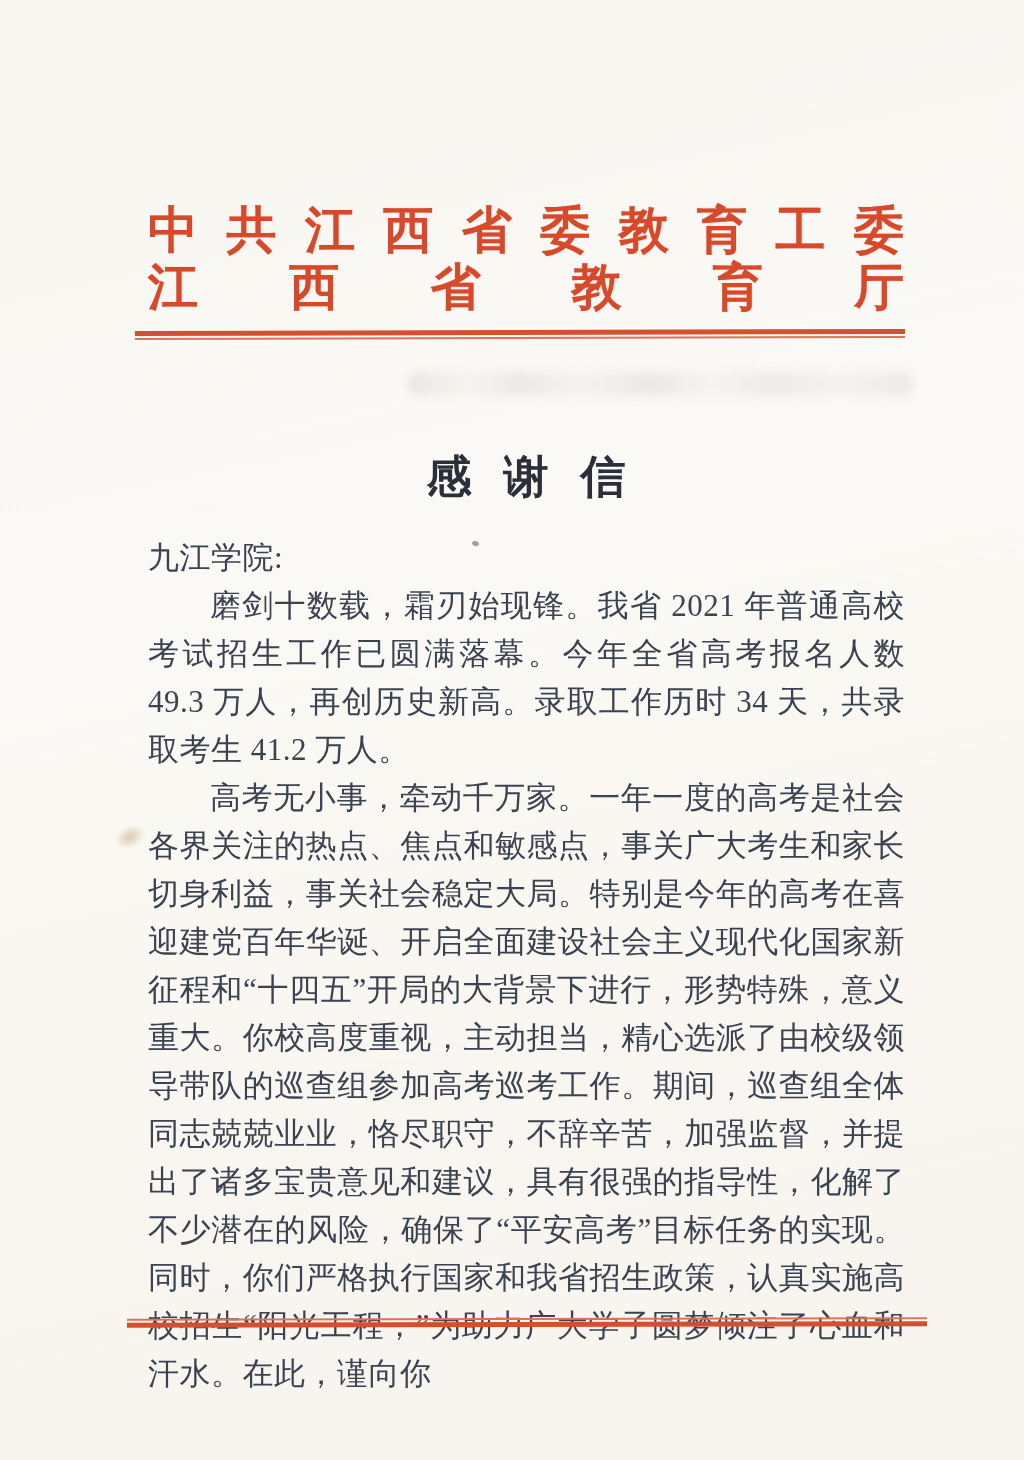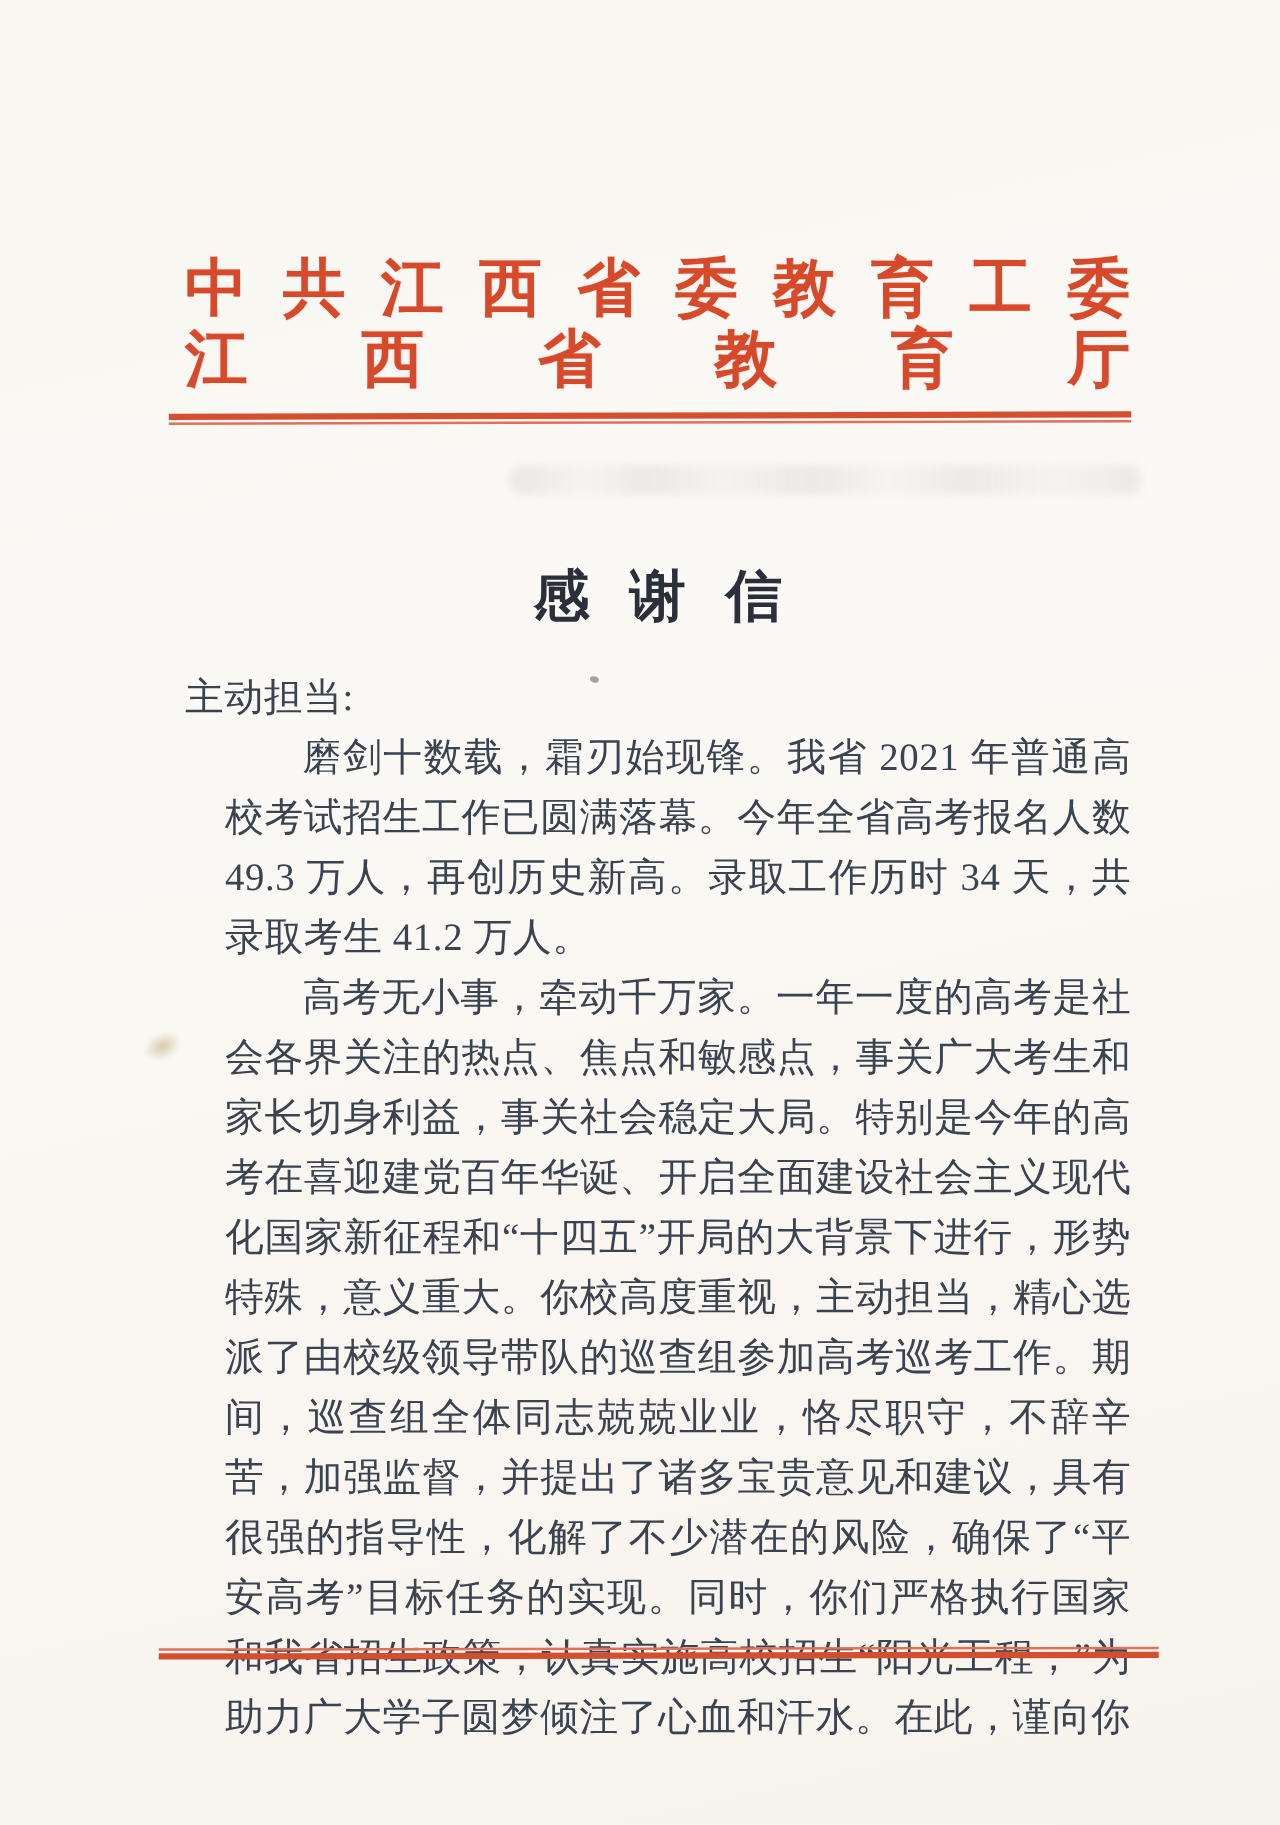--- a/index.html
+++ b/index.html
@@ -81,21 +81,21 @@
     top: 534px;
     width: 757px;
     font-size: 31px;
     line-height: 48px;
     color: #3c4350;
     text-align: justify;
     text-justify: inter-character;
     letter-spacing: 0.5px;
   }
   .letter-body p { margin: 0; }
-  .letter-body .para { text-indent: 2em; margin-left: 32px; }
+  .letter-body .para { text-indent: 2em; }
 
   
   .ghost-band {
     position: absolute;
     left: 408px;
     top: 372px;
     width: 505px;
     height: 24px;
     background: linear-gradient(90deg,
       rgba(150,150,148,0.16) 0%,  rgba(150,150,148,0.04) 12%,
@@ -163,21 +163,21 @@
 
   <div class="ghost-band"></div>
 
   <h1 class="doc-title">
       <span>感</span>
       <span>谢</span>
       <span>信</span>
     </h1>
 
   <main class="letter-body">
-    <p class="salutation">主动担当:</p>
+    <p class="salutation">九江学院:</p>
     <p class="para">磨剑十数载，霜刃始现锋。我省 2021 年普通高校考试招生工作已圆满落幕。今年全省高考报名人数 49.3 万人，再创历史新高。录取工作历时 34 天，共录取考生 41.2 万人。</p>
     <p class="para">高考无小事，牵动千万家。一年一度的高考是社会各界关注的热点、焦点和敏感点，事关广大考生和家长切身利益，事关社会稳定大局。特别是今年的高考在喜迎建党百年华诞、开启全面建设社会主义现代化国家新征程和“十四五”开局的大背景下进行，形势特殊，意义重大。你校高度重视，主动担当，精心选派了由校级领导带队的巡查组参加高考巡考工作。期间，巡查组全体同志兢兢业业，恪尽职守，不辞辛苦，加强监督，并提出了诸多宝贵意见和建议，具有很强的指导性，化解了不少潜在的风险，确保了“平安高考”目标任务的实现。同时，你们严格执行国家和我省招生政策，认真实施高校招生“阳光工程，”为助力广大学子圆梦倾注了心血和汗水。在此，谨向你</p>
   </main>
 
   <div class="footer-rule">
     <div class="rule-thin"></div>
     <div class="rule-gap"></div>
     <div class="rule-thick"></div>
   </div>
 

